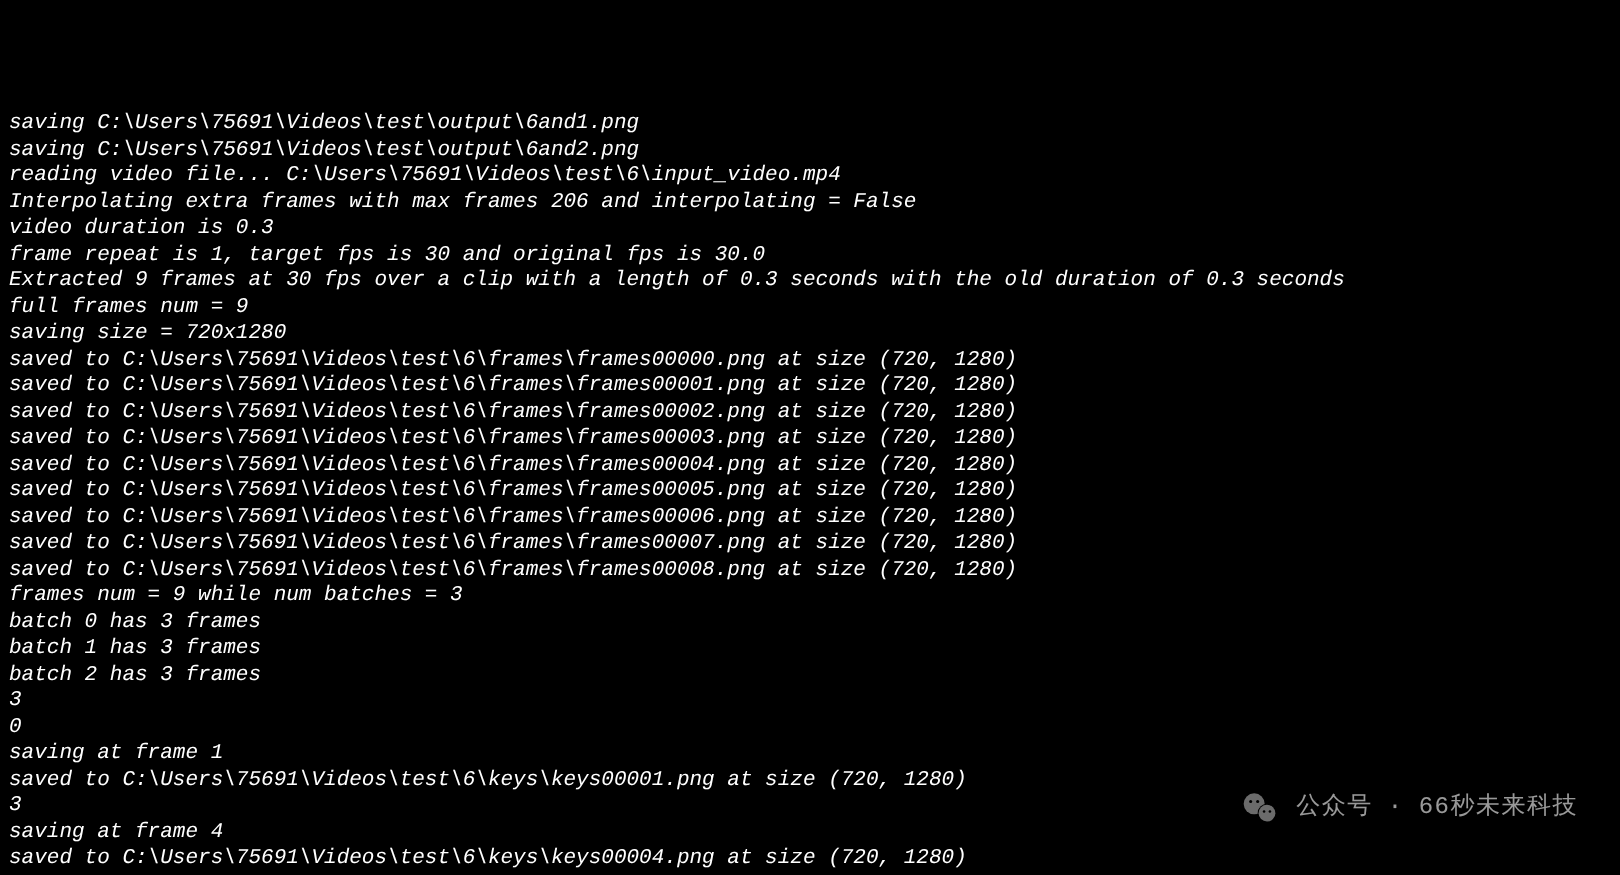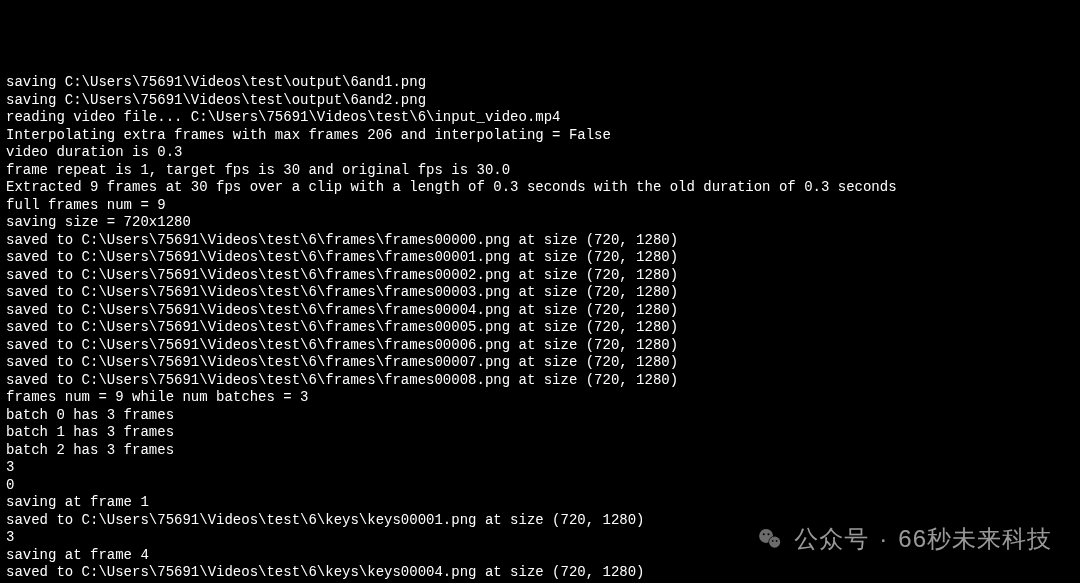--- a/index.html
+++ b/index.html
@@ -9,31 +9,31 @@
       font-family: Consolas, "Courier New", monospace;
       font-size: 14px;
       line-height: 17.5px;
       width: 1080px;
       height: 583px;
       overflow: hidden;
       position: relative;
       padding: 4px 6px;
       white-space: pre;
     }
-    .line { display: block; }
+    .line { display: block; font-style: italic; }
     .watermark {
       position: absolute;
       right: 28px;
       bottom: 30px;
       display: flex;
       align-items: center;
       gap: 10px;
       color: rgba(255,255,255,0.6);
-      font-family: Liberation Sans, sans-serif;
-      font-size: 24px;
+      font-family: Liberation Mono, monospace;
+      font-size: 16px;
       letter-spacing: 1px;
       pointer-events: none;
     }
     .watermark .wm-icon {
       width: 28px;
       height: 28px;
       display: flex;
       align-items: center;
       justify-content: center;
     }

